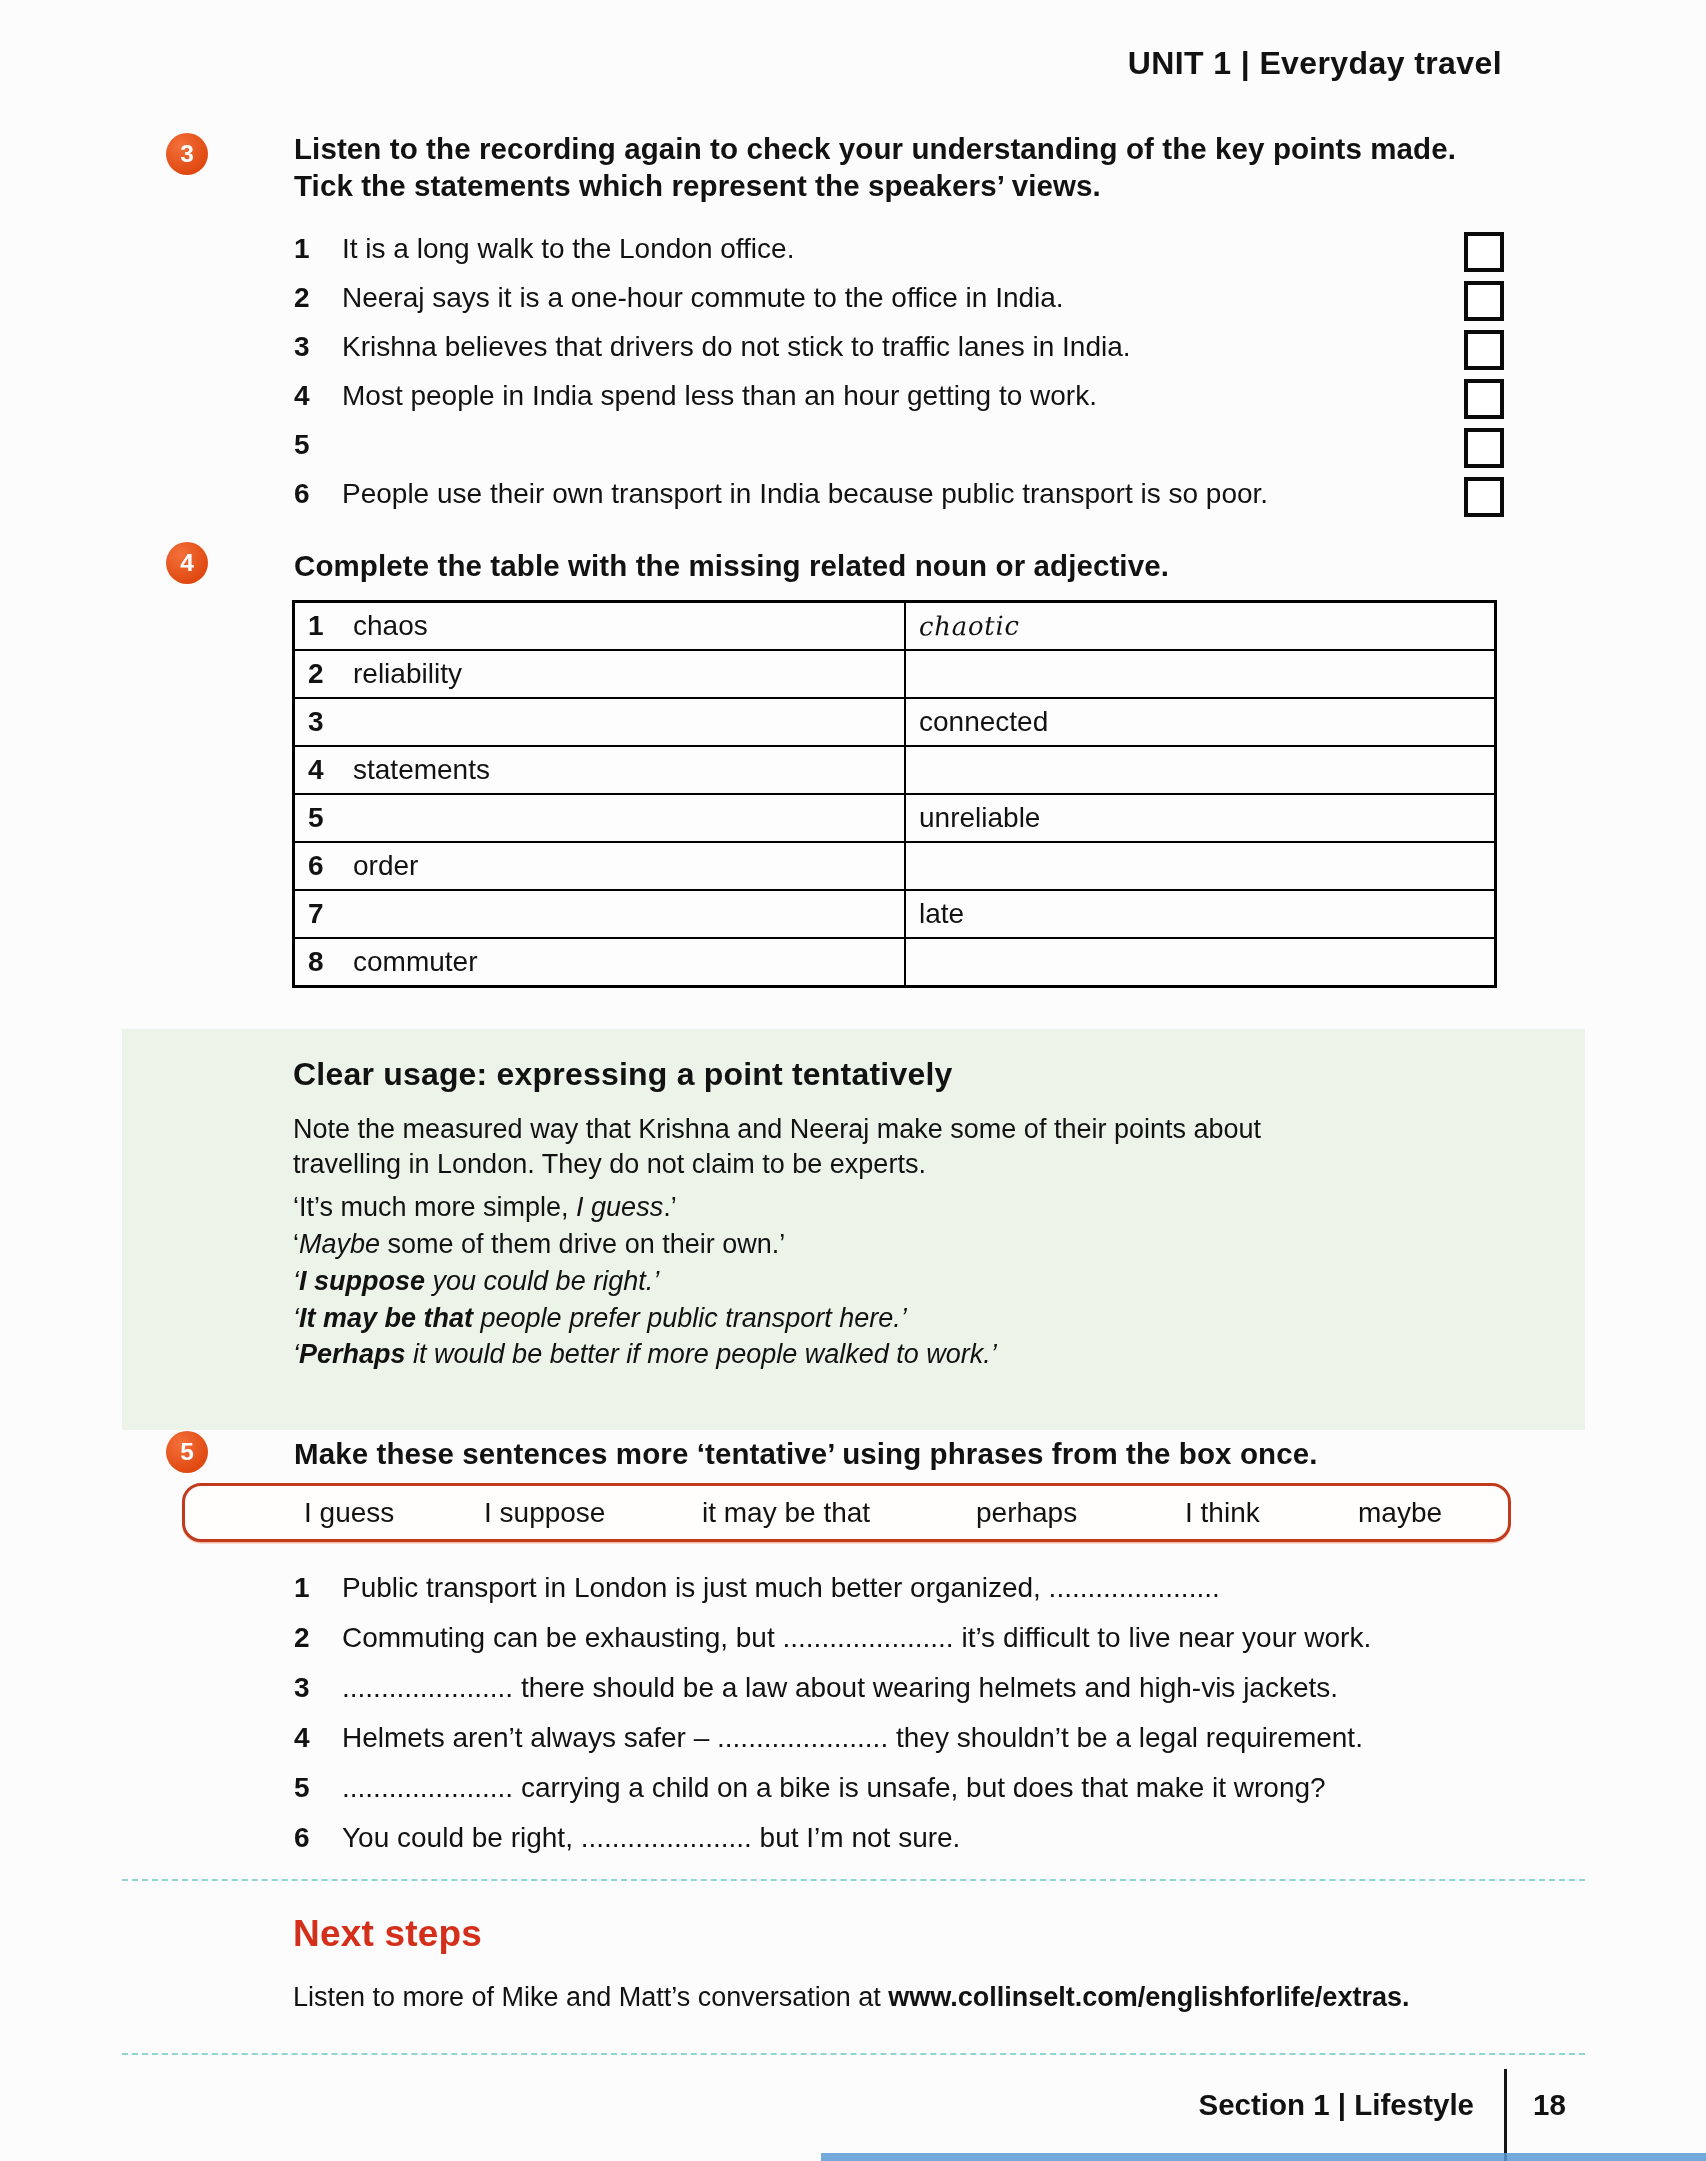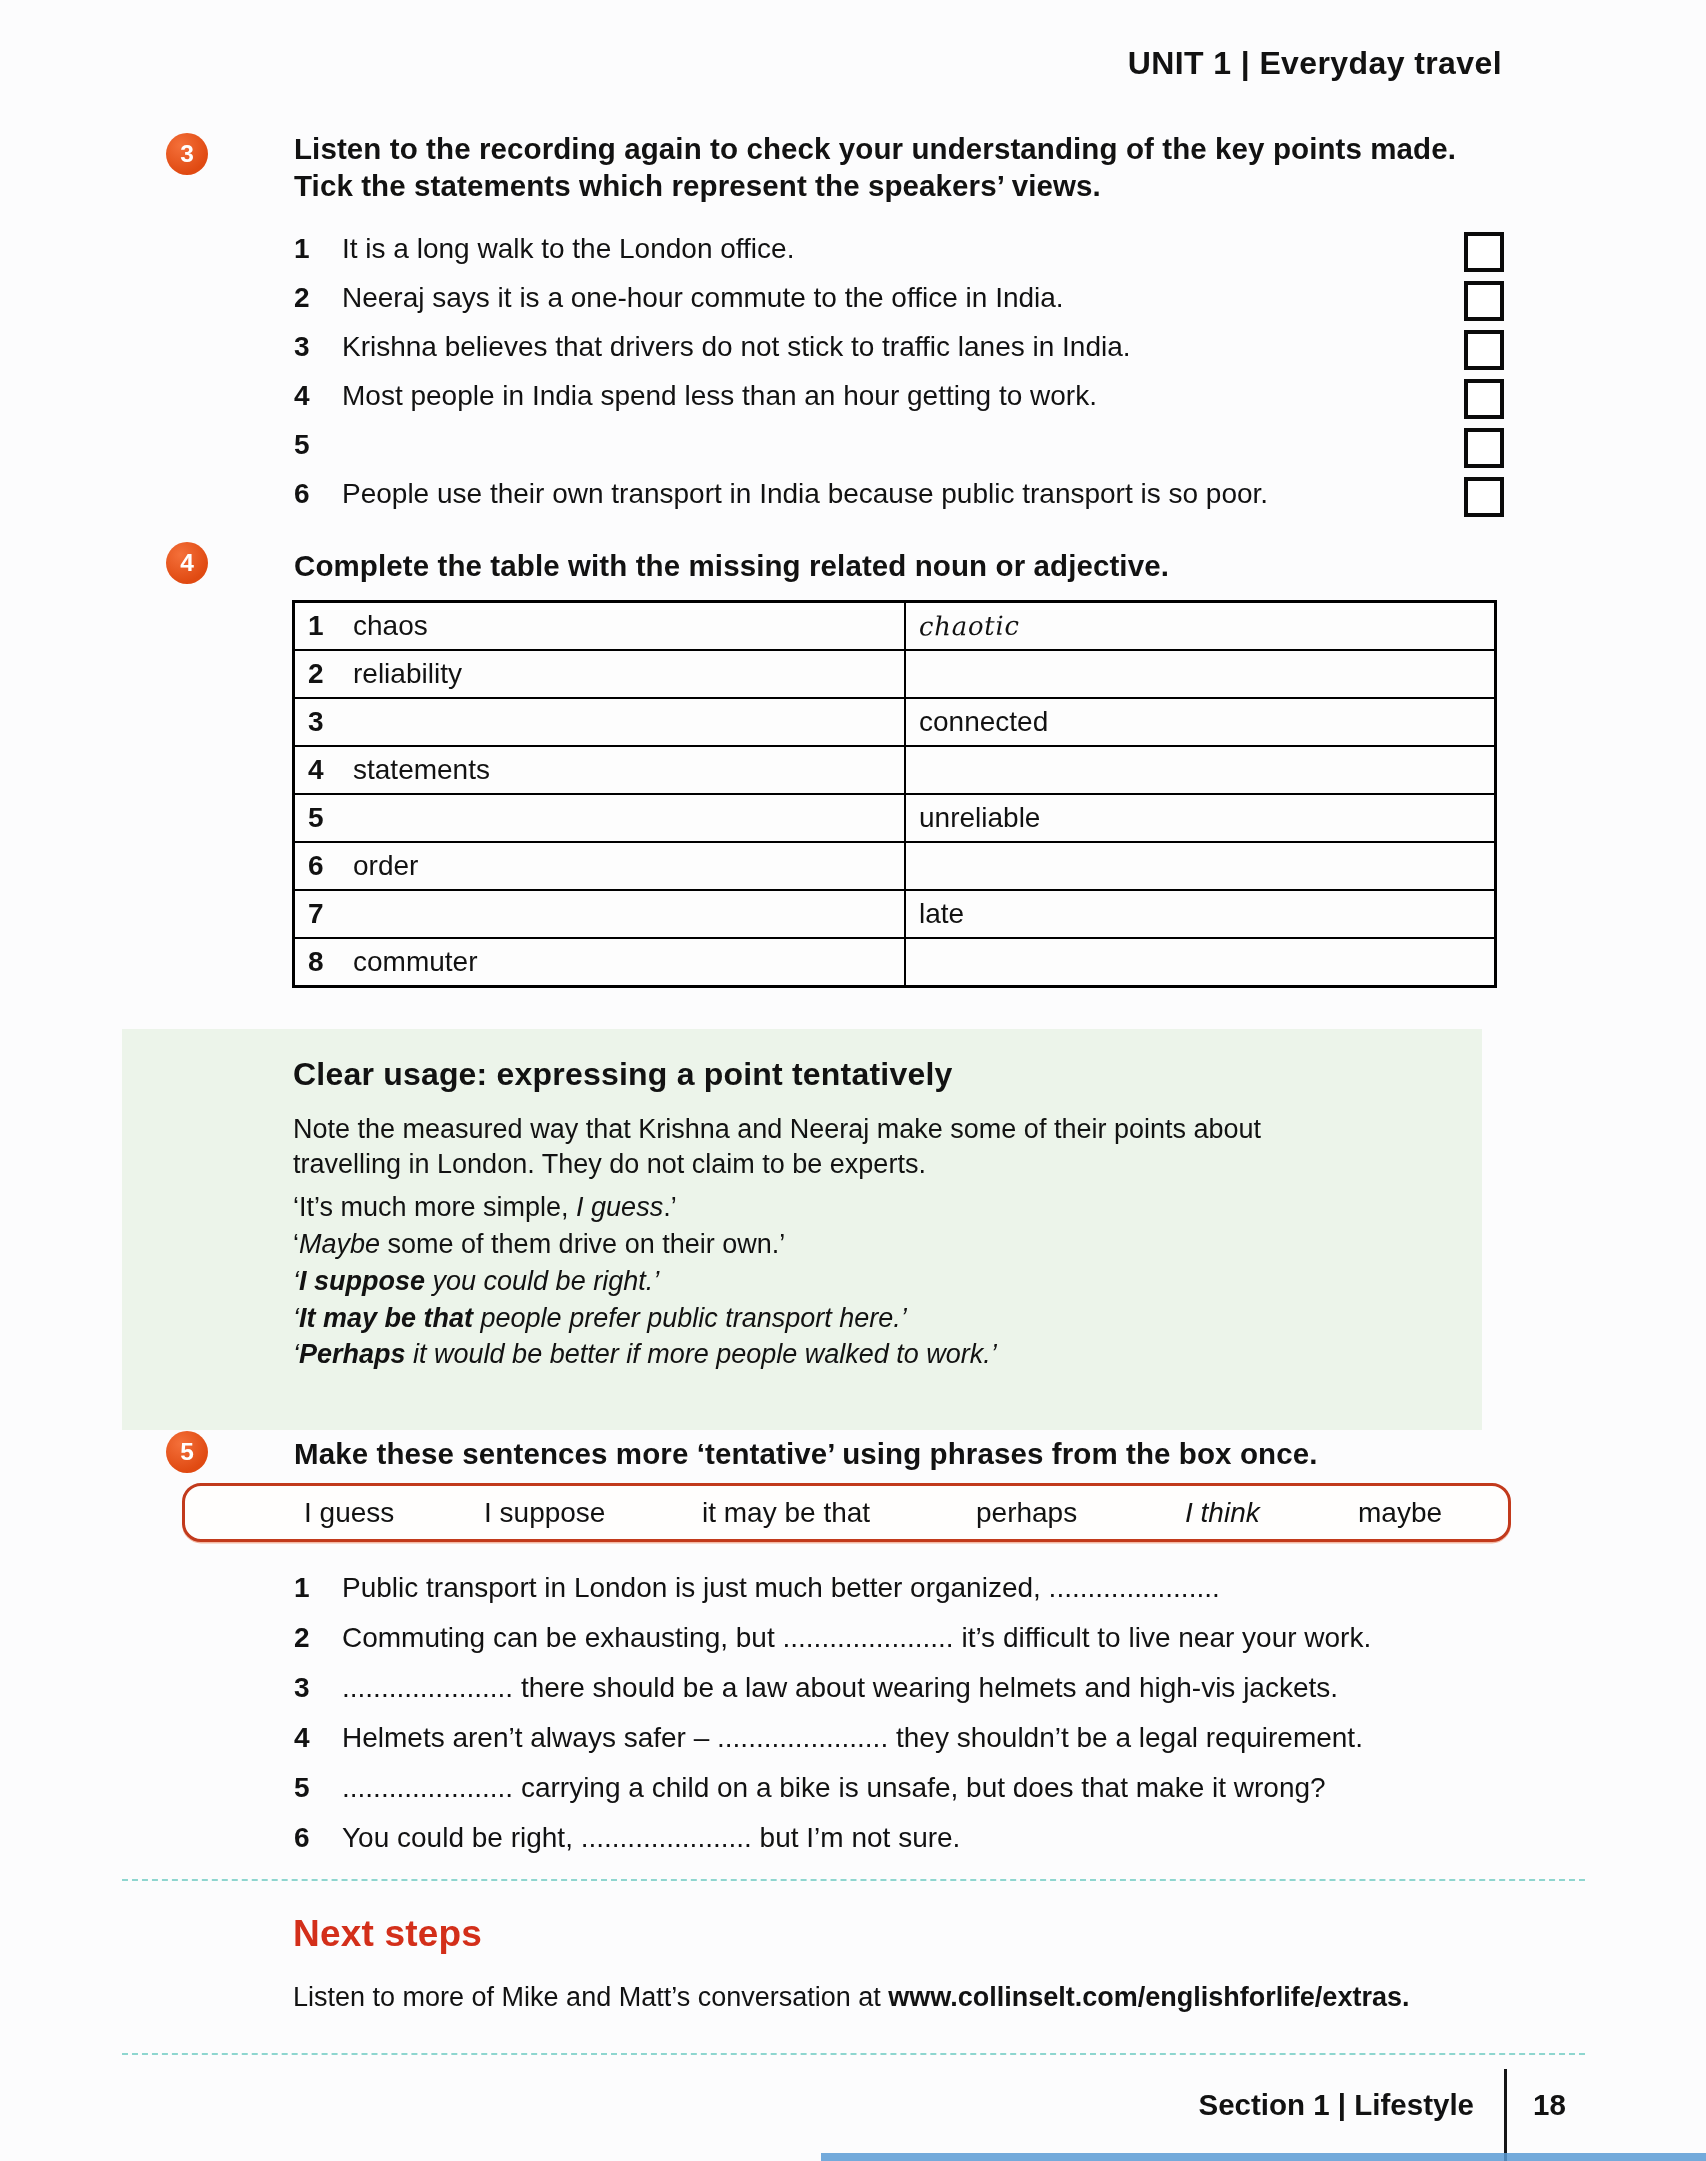--- a/index.html
+++ b/index.html
@@ -60,40 +60,40 @@
   .vcell.left  { width:609px; padding-left:13px; }
   .vcell.right { flex:1; border-left:2.2px solid #000; padding-left:13px; }
   .vcell .cn { width:45px; font-weight:bold; }
   .handwritten {
     font-family:"DejaVu Serif", serif; font-style:italic;
     font-size:26px; letter-spacing:0.7px; transform:rotate(-0.5deg);
   }
 
   
   .clear-usage {
-    position:absolute; left:122px; top:1029px; width:1360px; height:401px;
+    position:absolute; left:122px; top:1029px; width:1463px; height:401px;
     background:#ecf4ea; box-sizing:border-box; padding:27px 43px 0 171px;
   }
   .cu-title { font-size:32px; font-weight:bold; letter-spacing:0.2px; }
   .cu-note { margin-top:19px; font-size:27px; line-height:1.3; }
   .cu-ex { font-size:27px; line-height:1.36; }
   .cu-examples { margin-top:7.2px; }
   .cu-ex .i { font-style:italic; }
   .cu-ex.it { font-style:italic; }
   .cu-ex .b { font-weight:bold; }
 
   
   .phrase-box {
     position:absolute; left:182px; top:1483px; width:1329px; height:59px;
     border:3.6px solid #c23a1c; border-radius:19px; background:#fffefd;
     box-sizing:border-box; box-shadow:0 1.4px 0 #f3b9a5;
   }
   .phrase { position:absolute; top:50%; transform:translateY(-50%); font-size:28px; white-space:nowrap; }
   .p0 { left:119px; }  .p1 { left:299px; }  .p2 { left:517px; }
-  .p3 { left:791px; } .p4 { left:1000px;font-style:italic; } .p5 { left:1173px; }
+  .p3 { left:791px; } .p4 { left:1000px; } .p5 { left:1173px; }
 
   
   .next-steps {
     position:absolute; left:122px; top:1879px; width:1463px; height:176px;
     border-top:2.9px dashed #8ed6cf; border-bottom:2.9px dashed #8ed6cf;
     box-sizing:border-box; padding:32px 43px 0 171px;
   }
   .ns-title { font-size:37px; font-weight:bold; color:#d32f1a; letter-spacing:0.2px; }
   .ns-body { margin-top:27px; font-size:27px; }
   .ns-body .url { font-weight:bold; }

